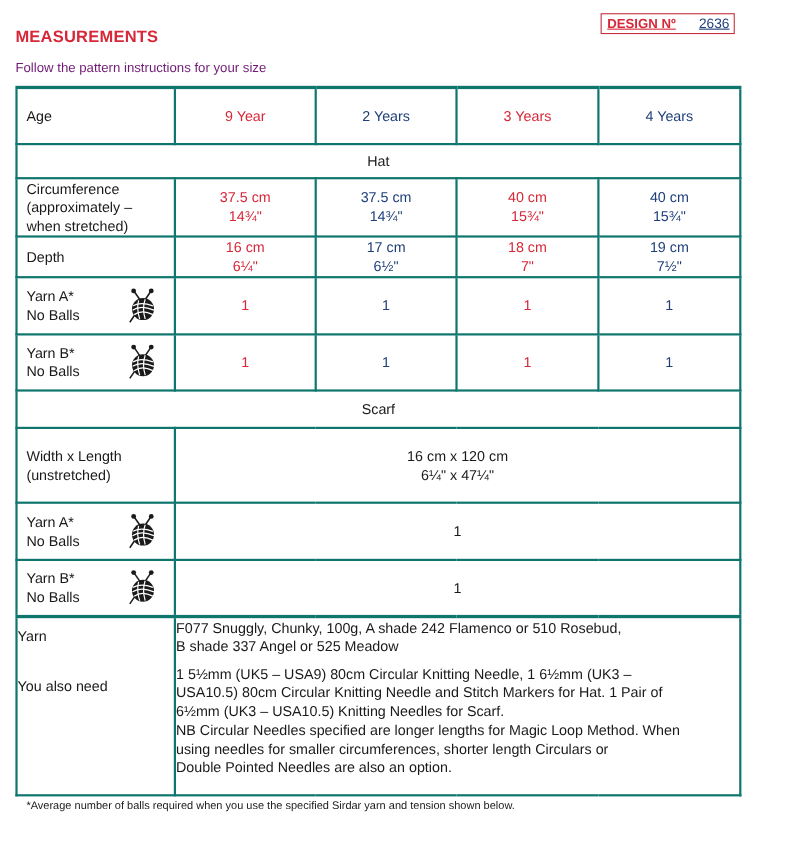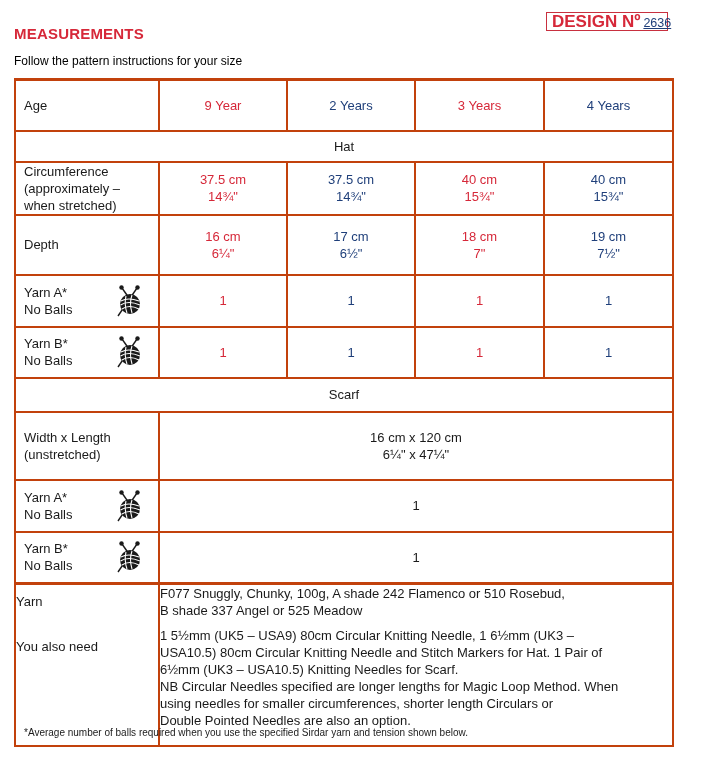--- a/index.html
+++ b/index.html
@@ -9,36 +9,36 @@
     }
     .title {
       position: absolute; left: 14px; top: 25px;
       font-size: 15px; font-weight: bold; color: #d62839; letter-spacing: 0.2px;
     }
     .design-box {
       position: absolute; left: 546px; top: 12px; width: 122px; height: 19px;
       border: 1px solid #c8303f; box-sizing: border-box;
       font-size: 12px; line-height: 17px; padding-left: 5px; white-space: nowrap;
     }
-    .design-label { color: #d62839; font-weight: bold; font-size: 17px; }
-    .design-num { color: #1f3f7a; margin-left: 3px; font-size: 12.5px; text-decoration: underline; }
+    .design-label { color: #d62839; font-weight: bold; font-size: 12px; text-decoration: underline; }
+    .design-num { color: #1f3f7a; margin-left: 21px; font-size: 12.5px; text-decoration: underline; }
     .subtitle {
-      position: absolute; left: 14px; top: 54px; font-size: 12px; color: #000000;
+      position: absolute; left: 14px; top: 54px; font-size: 12px; color: #701a75;
     }
     .footnote {
       position: absolute; left: 24px; top: 727px; font-size: 10px; color: #1a1a1a;
     }
 
     table.meas {
       position: absolute; left: 14px; top: 78px;
       width: 658px; border-collapse: collapse; table-layout: fixed;
       font-size: 13px;
     }
     table.meas td {
-      border: 2px solid #c2410c; padding: 0; vertical-align: middle;
+      border: 2px solid #0f766e; padding: 0; vertical-align: middle;
       line-height: 17px;
     }
     table.meas tr.outer-top td { border-top-width: 3px; }
     table.meas td.first-col { padding-left: 8px; text-align: left; }
     table.meas td.c { text-align: center; }
     .red { color: #d62839; }
     .blue { color: #1f3f7a; }
     .black { color: #1a1a1a; }
     .label-wrap { display: flex; align-items: center; justify-content: space-between; padding-right: 14px; }
     .yarn-icon { width: 30px; height: 34px; display: block; }
@@ -110,21 +110,21 @@
         </td>
     <td class="c red">
           <div>40 cm</div>
           <div>15¾"</div>
         </td>
     <td class="c blue">
           <div>40 cm</div>
           <div>15¾"</div>
         </td>
   </tr>
-  <tr style="height:60px">
+  <tr style="height:37px">
     <td class="first-col">Depth</td>
     <td class="c red">
           <div>16 cm</div>
           <div>6¼"</div>
         </td>
     <td class="c blue">
           <div>17 cm</div>
           <div>6½"</div>
         </td>
     <td class="c red">

